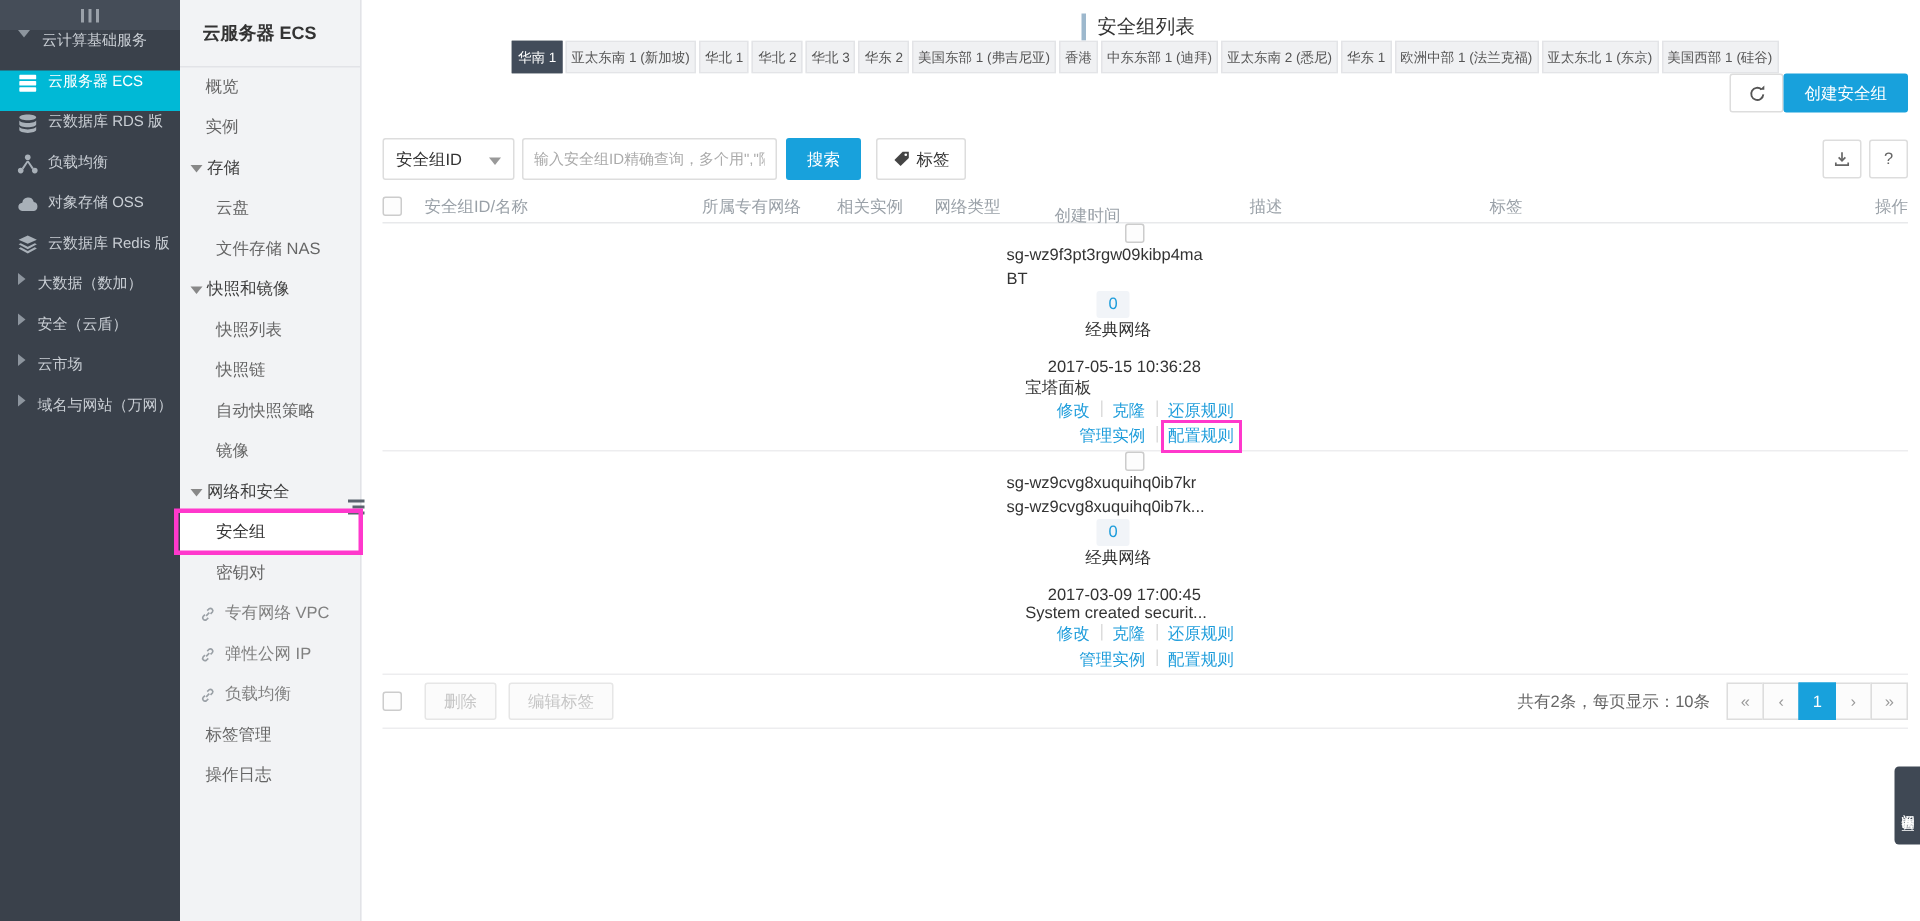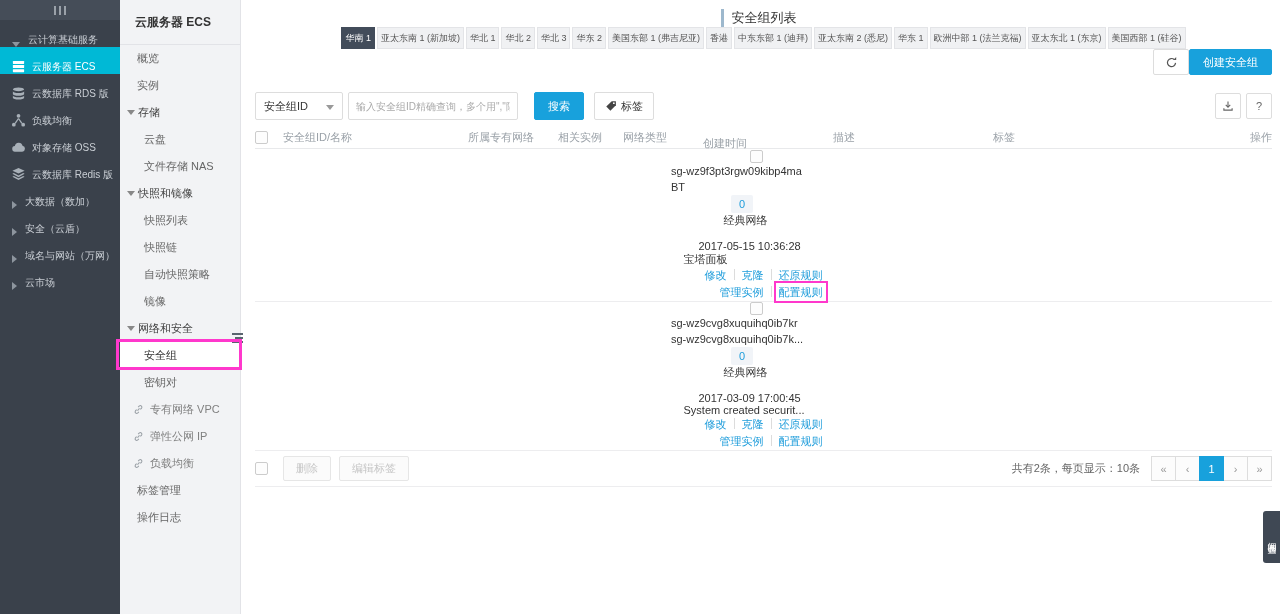--- a/index.html
+++ b/index.html
@@ -5,21 +5,21 @@
   * { margin:0; padding:0; box-sizing:border-box; }
   html,body { width:1280px; height:614px; }
   body { position:relative; overflow:hidden; background:#fff;
          font-family:"Liberation Sans","DejaVu Sans",sans-serif; font-size:11px; color:#333; }
   svg { display:block; }
 
   
   .psb { position:absolute; left:0; top:0; width:120px; height:100%; background:#3a414b; z-index:5; }
   .psb-top { height:20px; background:#454d58; display:flex; align-items:center; justify-content:center; gap:3px; cursor:pointer; }
   .psb-top i { width:2px; height:9px; background:#9aa1a9; }
-  .prow { height:27px; display:flex; align-items:flex-end; font-size:10px; color:#c9ced4; cursor:pointer; white-space:nowrap; }
+  .prow { height:27px; display:flex; align-items:flex-start; font-size:10px; color:#c9ced4; cursor:pointer; white-space:nowrap; }
   .prow .caret { margin-left:12px; margin-right:8px; width:0; height:0; flex:0 0 auto; }
   .caret.down { border-left:4px solid transparent; border-right:4px solid transparent; border-top:5px solid #8d959e; }
   .caret.right { border-top:4px solid transparent; border-bottom:4px solid transparent; border-left:5px solid #8d959e; }
   .prow.product { padding-left:10px; }
   .prow .picon { width:16px; height:16px; margin-right:6px; color:#a8b0b8; display:flex; align-items:center; justify-content:center; flex:0 0 auto; }
   .prow.selected { background:#00b9d6; color:#fff; }
   .prow.selected .picon { color:#fff; }
 
   
   .ssb { position:absolute; left:120px; top:0; width:121px; height:100%; background:#f2f3f5; border-right:1px solid #e2e3e7; z-index:4; }
@@ -53,21 +53,21 @@
   .mhead-right { margin-left:auto; display:flex; gap:0; flex:0 0 auto; padding-left:8px; }
   .btn-refresh { width:36px; height:26px; background:#fff; border:1px solid #ddd; border-radius:2px; display:flex; align-items:center; justify-content:center; color:#555; cursor:pointer; }
   .btn-primary { height:26px; background:#18a1dc; color:#fff; border:1px solid #18a1dc; border-radius:2px; font-size:11px; padding:0 13px; cursor:pointer; }
 
   .toolbar { display:flex; align-items:center; padding:17px 8px 0 14px; }
   .select { width:88px; height:28px; border:1px solid #ddd; border-radius:2px; background:#fff; display:flex; align-items:center; padding:0 8px; color:#333; position:relative; cursor:pointer; font-size:11px; }
   .select .sel-caret { position:absolute; right:8px; top:12px; width:0; height:0; border-left:4px solid transparent; border-right:4px solid transparent; border-top:5px solid #999; }
   .tinput { width:170px; height:28px; border:1px solid #ddd; border-radius:2px; margin-left:5px; padding:0 7px; font-size:10px; color:#333;
             font-family:"Liberation Sans","DejaVu Sans",sans-serif; }
   .tinput::placeholder { color:#aaa; }
-  .btn-search { height:28px; margin-left:16px; }
+  .btn-search { height:28px; margin-left:6px; }
   .btn-tag { height:28px; margin-left:10px; background:#fff; border:1px solid #ddd; border-radius:2px; display:flex; align-items:center; gap:4px; padding:0 10px; font-size:11px; color:#333; cursor:pointer; }
   .btn-tag .ticon { color:#444; }
   .toolbar-right { margin-left:auto; display:flex; gap:5px; }
   .sq-btn { width:26px; height:26px; background:#fff; border:1px solid #ddd; border-radius:2px; display:flex; align-items:center; justify-content:center; color:#666; cursor:pointer; font-size:11px; }
 
   
   .table { margin:6px 8px 0 14px; }
   .trow { display:flex; align-items:center; }
   .thead { height:23px; border-bottom:1px solid #e8e9eb; color:#9aa1a8; }
   .tbody-row { min-height:44px; border-bottom:1px solid #ededef;flex-direction:column; }
@@ -161,25 +161,25 @@
     <div class="prow">
       <span class="caret right"></span>
       <span>大数据（数加）</span>
     </div>
     <div class="prow">
       <span class="caret right"></span>
       <span>安全（云盾）</span>
     </div>
     <div class="prow">
       <span class="caret right"></span>
+      <span>云市场</span>
+    </div>
+    <div class="prow">
+      <span class="caret right"></span>
       <span>域名与网站（万网）</span>
-    </div>
-    <div class="prow">
-      <span class="caret right"></span>
-      <span>云市场</span>
     </div>
   </nav>
 </aside>
 
 <aside class="ssb">
   <div class="ssb-title">云服务器 ECS</div>
   <div class="srow top">概览</div>
   <div class="srow top">实例</div>
   <div class="srow group">
     <span class="caret2"></span>

